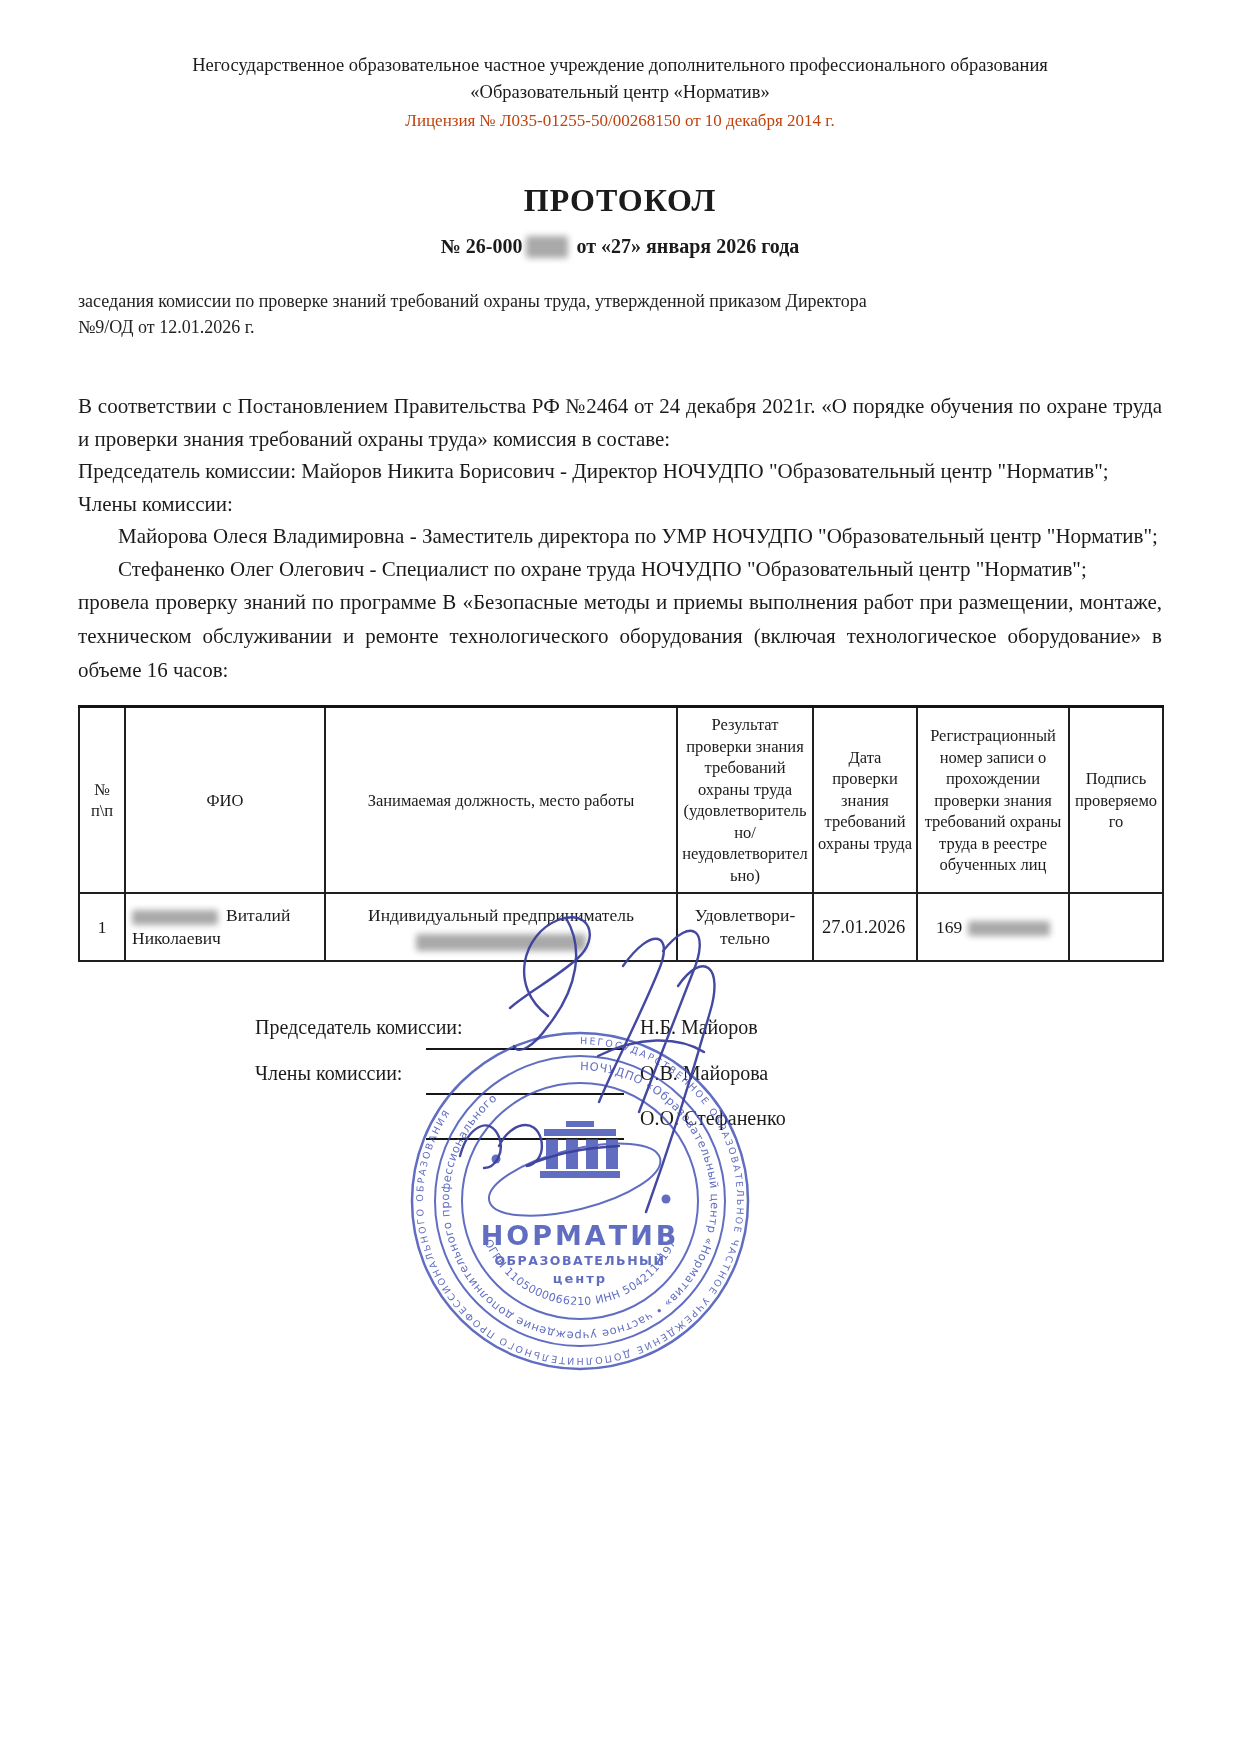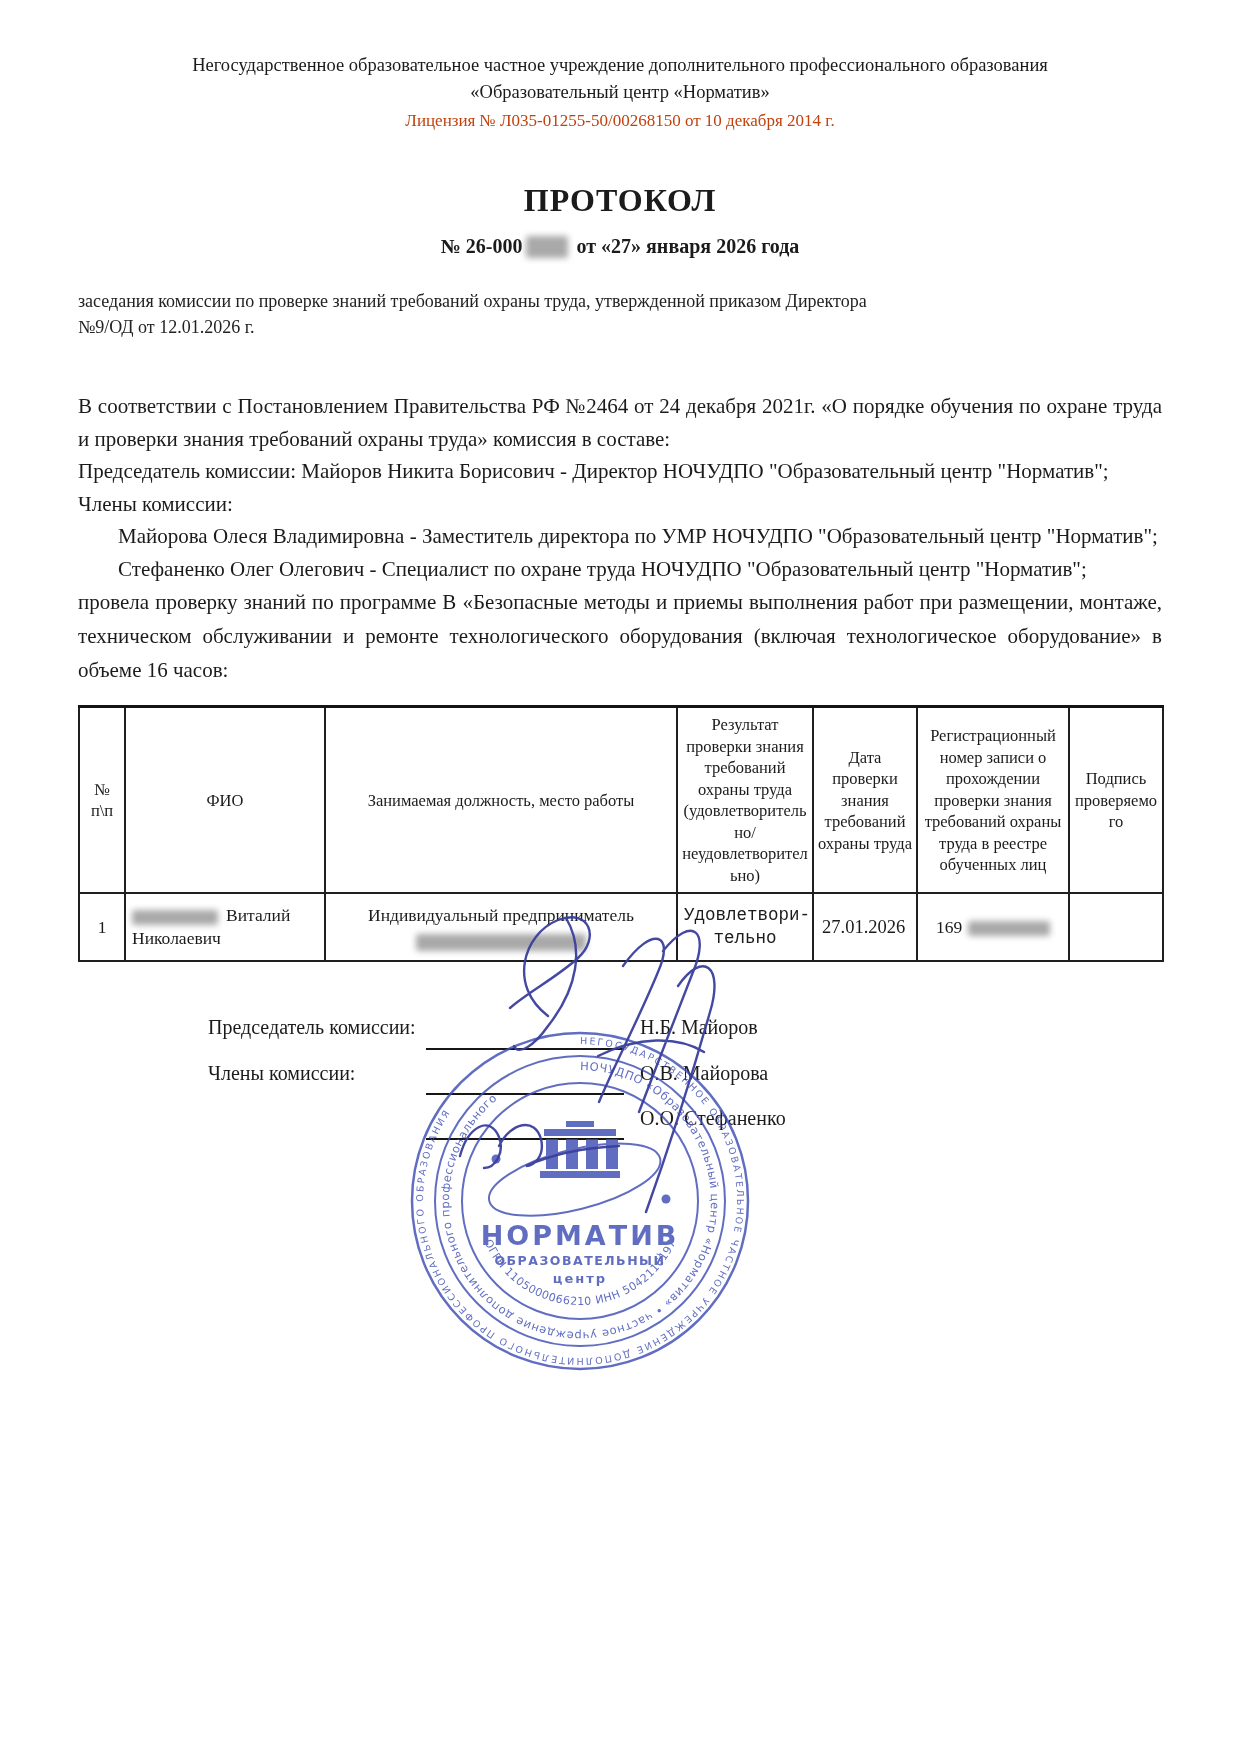--- a/index.html
+++ b/index.html
@@ -49,27 +49,27 @@
   .protocol-table th, .protocol-table td { border:2px solid #1f1f1f; }
   .protocol-table th {
     font-weight:normal; font-size:16.5px; line-height:21.5px;
     text-align:center; vertical-align:middle;
     padding:6px 3px; overflow-wrap:anywhere;
   }
   .protocol-table td { font-size:17.5px; line-height:23px; vertical-align:middle; padding:4px 6px; height:58px; }
   td.c-num { text-align:center; }
   td.c-fio { text-align:left; }
   td.c-pos { text-align:center;font-family:Liberation Serif, serif; }
-  td.c-res { text-align:center;font-family:Liberation Mono, monospace; }
+  td.c-res { text-align:center; }
   td.c-date { font-size:18.5px;padding-left:8px; }
   td.c-reg { text-align:center; }
 
   
   .sig-block { position:relative; height:430px; margin-top:34px; }
-  .sig-label { position:absolute; font-size:20px; }
+  .sig-label { position:absolute; font-size:20px;margin-left:47px; }
   .sig-name { position:absolute; font-size:20px; }
   .sig-line { position:absolute; width:198px; height:0; border-bottom:2.5px solid #161616; }
   .lbl1 { left:130px; top:20px; }
   .lbl2 { left:130px; top:66px; }
   .nm1 { left:562px; top:20px; }
   .nm2 { left:562px; top:66px; }
   .nm3 { left:562px; top:111px; }
   .ln1 { left:348px; top:52px; }
   .ln2 { left:348px; top:97px; }
   .ln3 { left:348px; top:142px; }

